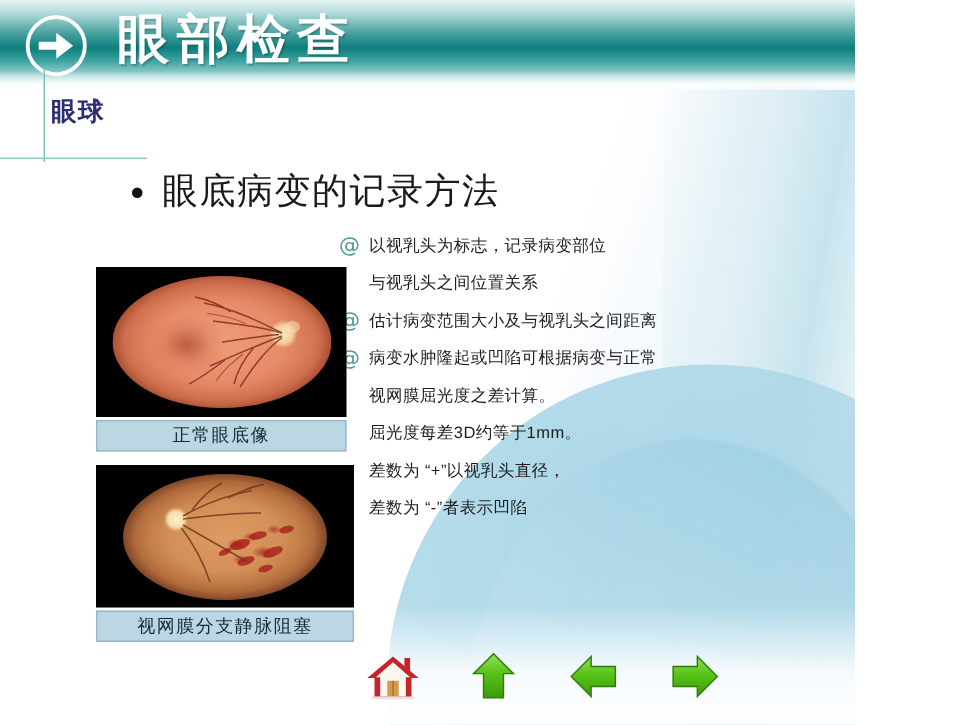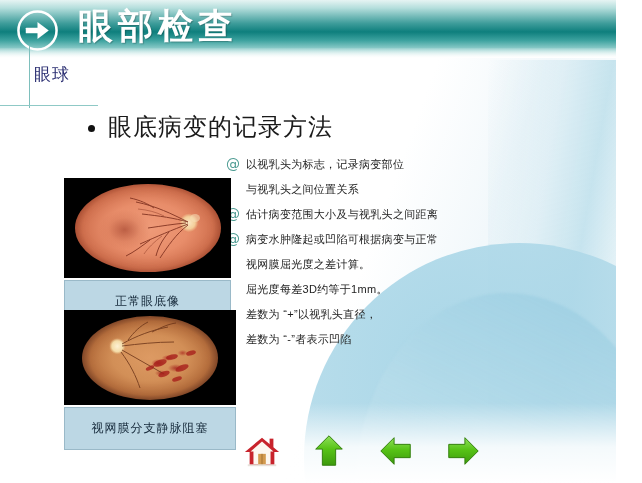--- a/index.html
+++ b/index.html
@@ -2,21 +2,21 @@
 <html><head>
 <meta charset="utf-8">
 <style>
   html, body {
     margin: 0;
     padding: 0;
     background: #ffffff;
   }
   #slide {
     position: relative;
-    width: 616px;
+    width: 570px;
     height: 483px;
     overflow: hidden;
     font-family: "Liberation Sans", "DejaVu Sans", sans-serif;
     background: #ffffff;
   }
 
   
   .bg-base {
     position: absolute;
     inset: 0;
@@ -133,21 +133,21 @@
     height: 1px;
     background: #8fc9c6;
   }
 
   .subtitle {
     position: absolute;
     left: 34px;
     top: 63px;
     font-family: "DejaVu Serif", "Liberation Serif", serif;
     font-size: 17px;
-    font-weight: 400;
+    font-weight: 700;
     color: #2b2f72;
     letter-spacing: 1px;
     white-space: nowrap;
   }
 
   
   .main-heading {
     position: absolute;
     left: 88px;
     top: 112px;
@@ -265,21 +265,21 @@
     box-sizing: border-box;
     width: 100%;
     margin-top: 2px;
     background: #bcd7e4;
     border: 1px solid #9ab9c8;
     text-align: center;
     font-family: "Liberation Sans", "DejaVu Sans", sans-serif;
     font-size: 12px;
     color: #15293a;
     line-height: 17px;
-    padding: 12px 0;
+    padding: 1px 0;
     letter-spacing: 1px;
     white-space: nowrap;
   }
 
   
   .navbar {
     position: absolute;
     left: 243px;
     top: 432px;
     display: flex;

